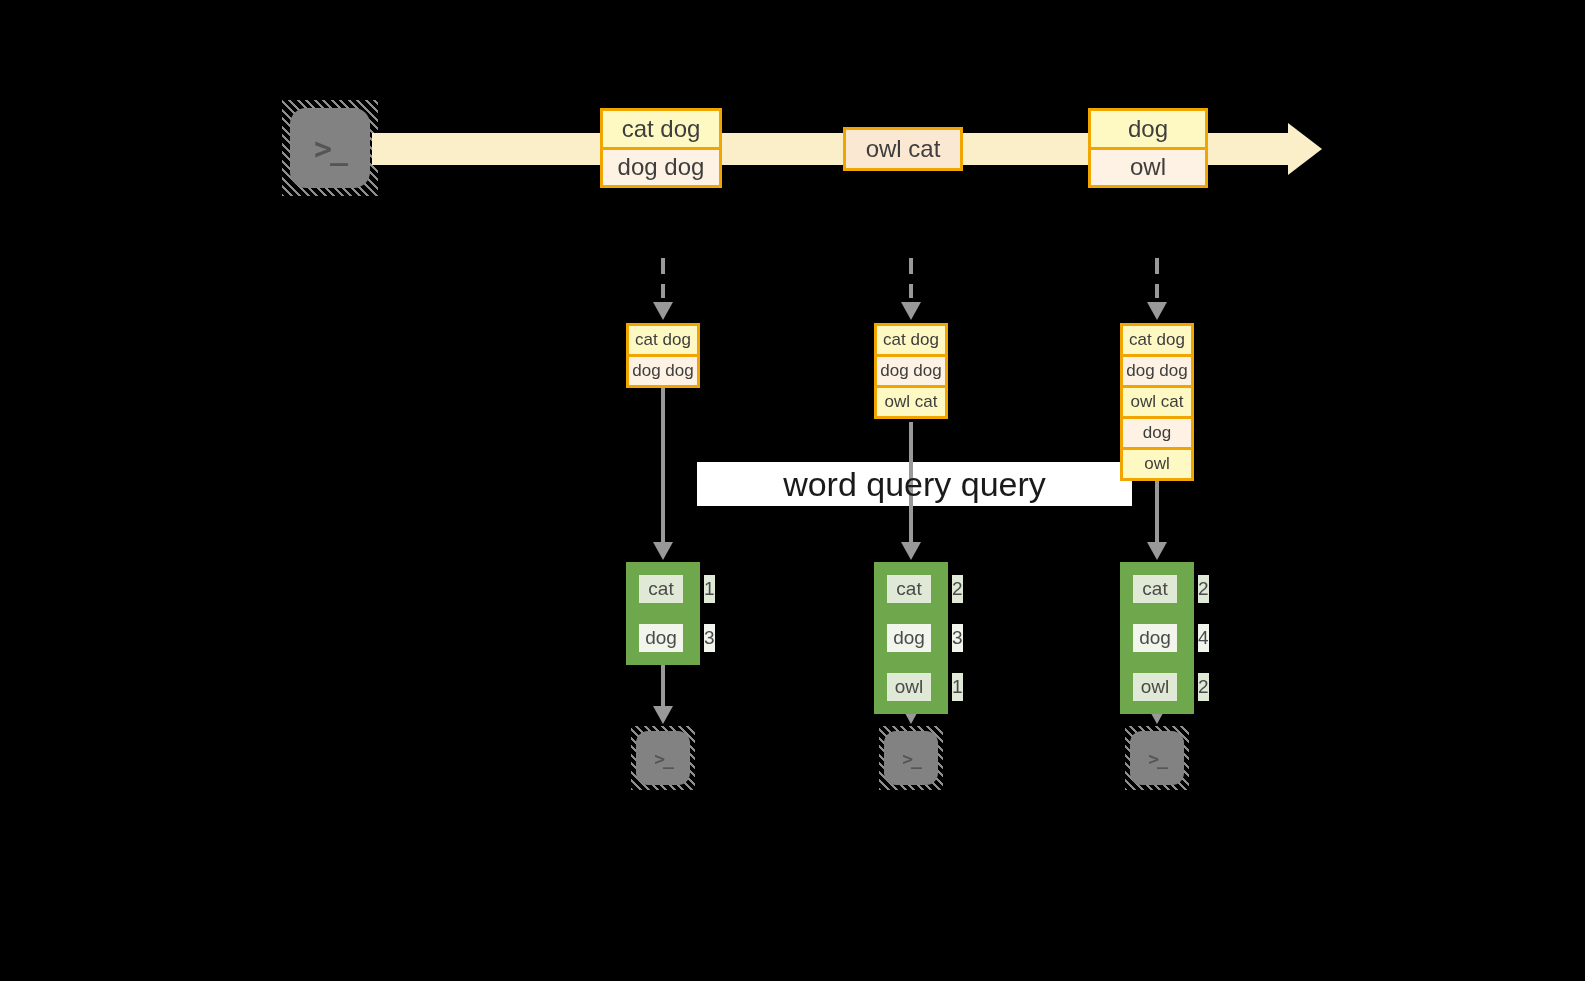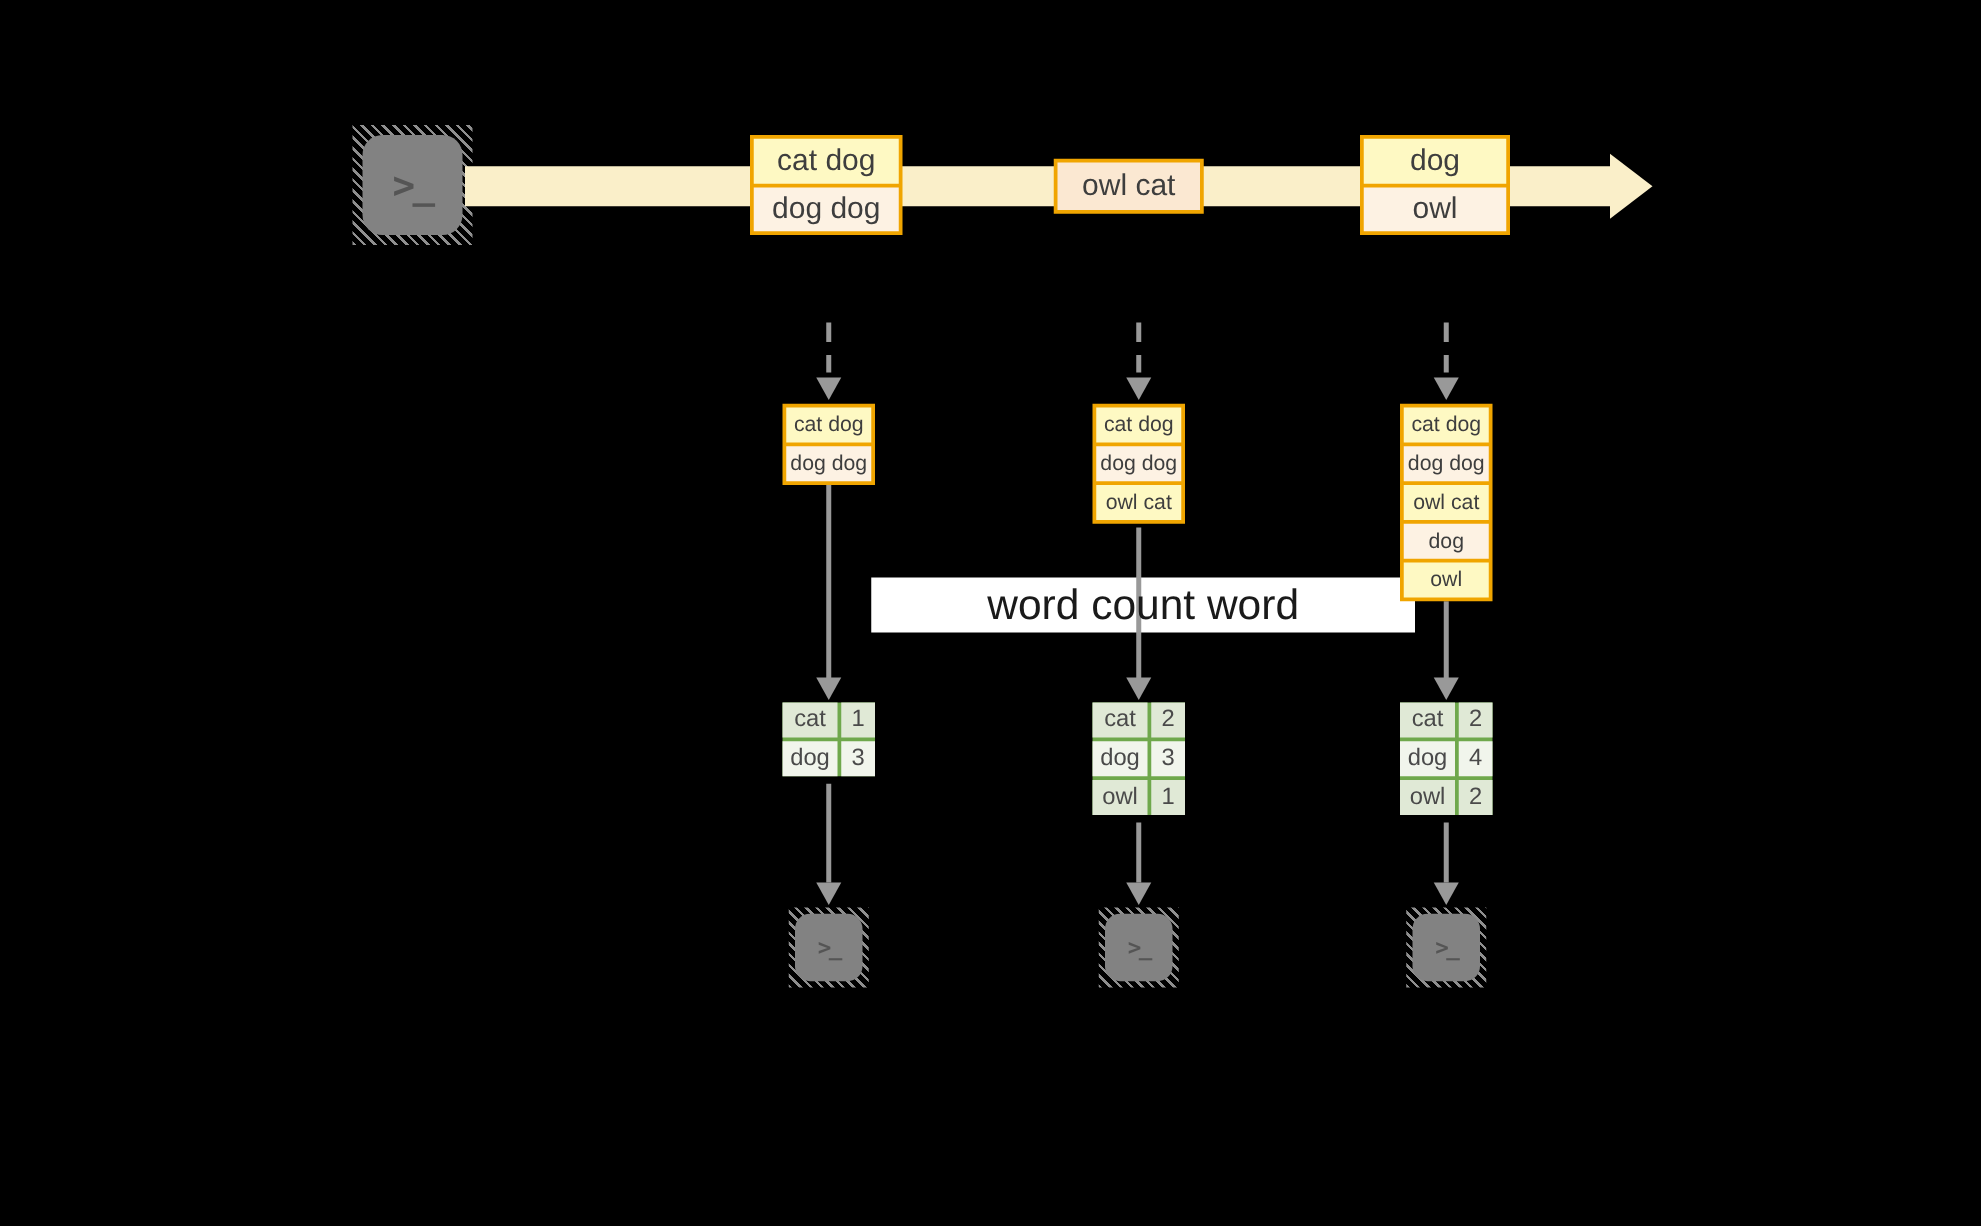--- a/index.html
+++ b/index.html
@@ -16,22 +16,22 @@
   .ostack{position:absolute;background:#F0A500;padding:3px;display:flex;flex-direction:column;gap:3px;
           box-sizing:border-box;z-index:4;}
   .orow{flex:1;display:flex;align-items:center;justify-content:center;color:#3E3E3E;}
   .fill-a{background:#fef9c3;}
   .fill-b{background:#FDF2E3;}
   .fill-c{background:#FBE8D2;}
   .erow{font-size:24px;}
   .srow{font-size:17px;}
 
   
-  .gtable{position:absolute;background:#6FA84C;padding:0;display:grid;
-          grid-template-columns:44px 1fr;gap:3px;box-sizing:border-box;z-index:4;}
+  .gtable{position:absolute;background:#6FA84C;padding:13px;display:grid;
+          grid-template-columns:44px 1fr;gap:21px;box-sizing:border-box;z-index:4;}
   .gcell{height:28px;display:flex;align-items:center;justify-content:center;
          color:#4A4A4A;font-size:19px;}
   .gfill-a{background:#E0E9D6;}
   .gfill-b{background:#F1F5EC;}
 
   
   .line{position:absolute;width:4px;background:#999999;z-index:2;}
   .dash{position:absolute;width:4px;z-index:2;
         background:repeating-linear-gradient(to bottom,#999999 0 16px,transparent 16px 26px);}
   .ahead{position:absolute;width:0;height:0;z-index:2;
@@ -101,21 +101,21 @@
   </div>
   <div class="ostack" style="left:1120px;top:323px;width:74px;">
     <div class="orow srow fill-a" style="height:28px;flex:none;">cat dog</div>
     <div class="orow srow fill-b" style="height:28px;flex:none;">dog dog</div>
     <div class="orow srow fill-a" style="height:28px;flex:none;">owl cat</div>
     <div class="orow srow fill-b" style="height:28px;flex:none;">dog</div>
     <div class="orow srow fill-a" style="height:28px;flex:none;">owl</div>
   </div>
 
   <div class="banner-bg"></div>
-  <div class="banner-text">word count word</div>
+  <div class="banner-text">word query query</div>
 
   <div class="line" style="left:661px;top:388px;height:157px;"></div>
   <div class="ahead" style="left:653px;top:542px;"></div>
   <div class="line" style="left:909px;top:422px;height:123px;"></div>
   <div class="ahead" style="left:901px;top:542px;"></div>
   <div class="line" style="left:1155px;top:481px;height:64px;"></div>
   <div class="ahead" style="left:1147px;top:542px;"></div>
 
   <div class="gtable" style="left:626px;top:562px;width:74px;">
     <div class="gcell gfill-a">cat</div>

